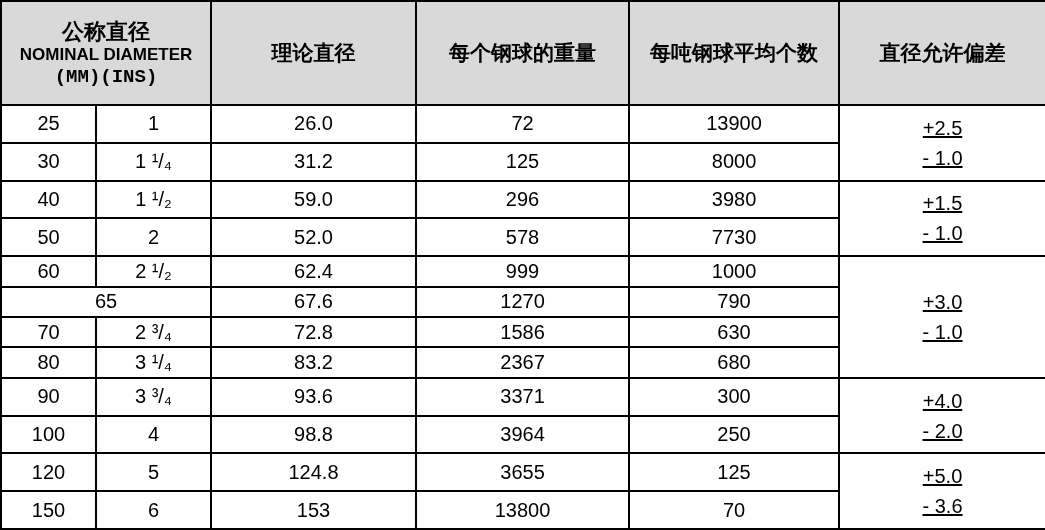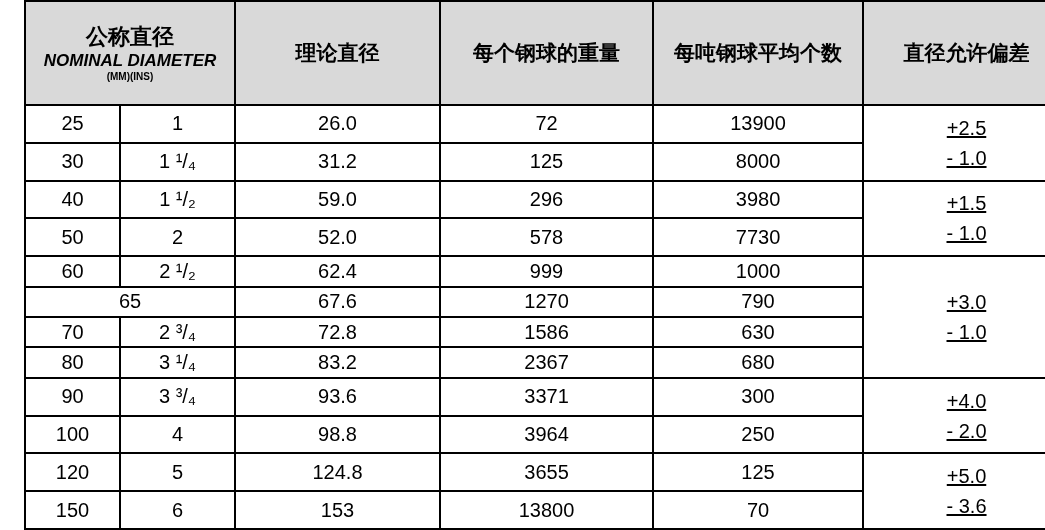--- a/index.html
+++ b/index.html
@@ -4,21 +4,20 @@
 <style>
   html, body {
     margin: 0;
     padding: 0;
     background: #ffffff;
   }
   .table-wrap {
     width: 924px;
     height: 530px;
     box-sizing: border-box;
-    padding-left: 24px;
   }
   table.spec {
     width: 1045px;
     height: 530px;
     border-collapse: collapse;
     table-layout: fixed;
     background: #ffffff;
     color: #000000;
     font-family: "Liberation Sans", "DejaVu Sans", sans-serif;
   }
@@ -30,22 +29,22 @@
     padding: 0;
     overflow: hidden;
   }
   table.spec thead th {
     background: #d9d9d9;
     font-weight: bold;
     font-size: 21px;
     height: 102px;
   }
   .h-cn    { font-size: 22px; font-weight: bold; line-height: 1.25; }
-  .h-en    { font-size: 17px; font-weight: bold; line-height: 1.2; font-style: italic; }
-  .h-units { font-size: 10px; font-weight: bold; line-height: 1.2; }
+  .h-en    { font-size: 17px; font-weight: bold; line-height: 1.2; }
+  .h-units { font-size: 19px; font-weight: bold; line-height: 1.2; font-family: Liberation Mono, monospace; }
   table.spec tbody td {
     font-size: 20px;
   }
   td.mm  { border-right: hidden; }
   td.ins { border-left: hidden; }
   td.dev div { line-height: 30px; text-decoration: underline; }
 </style>
 </head>
 <body>
 

